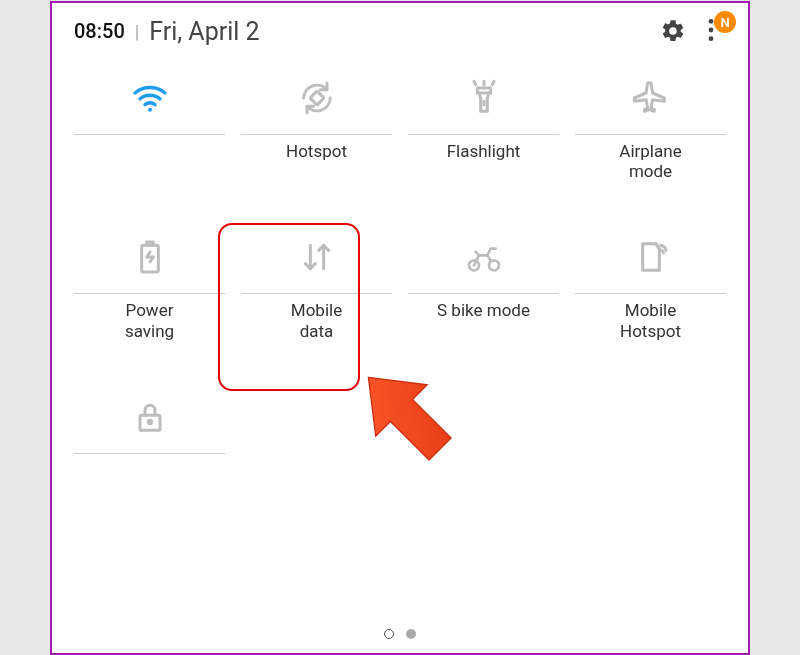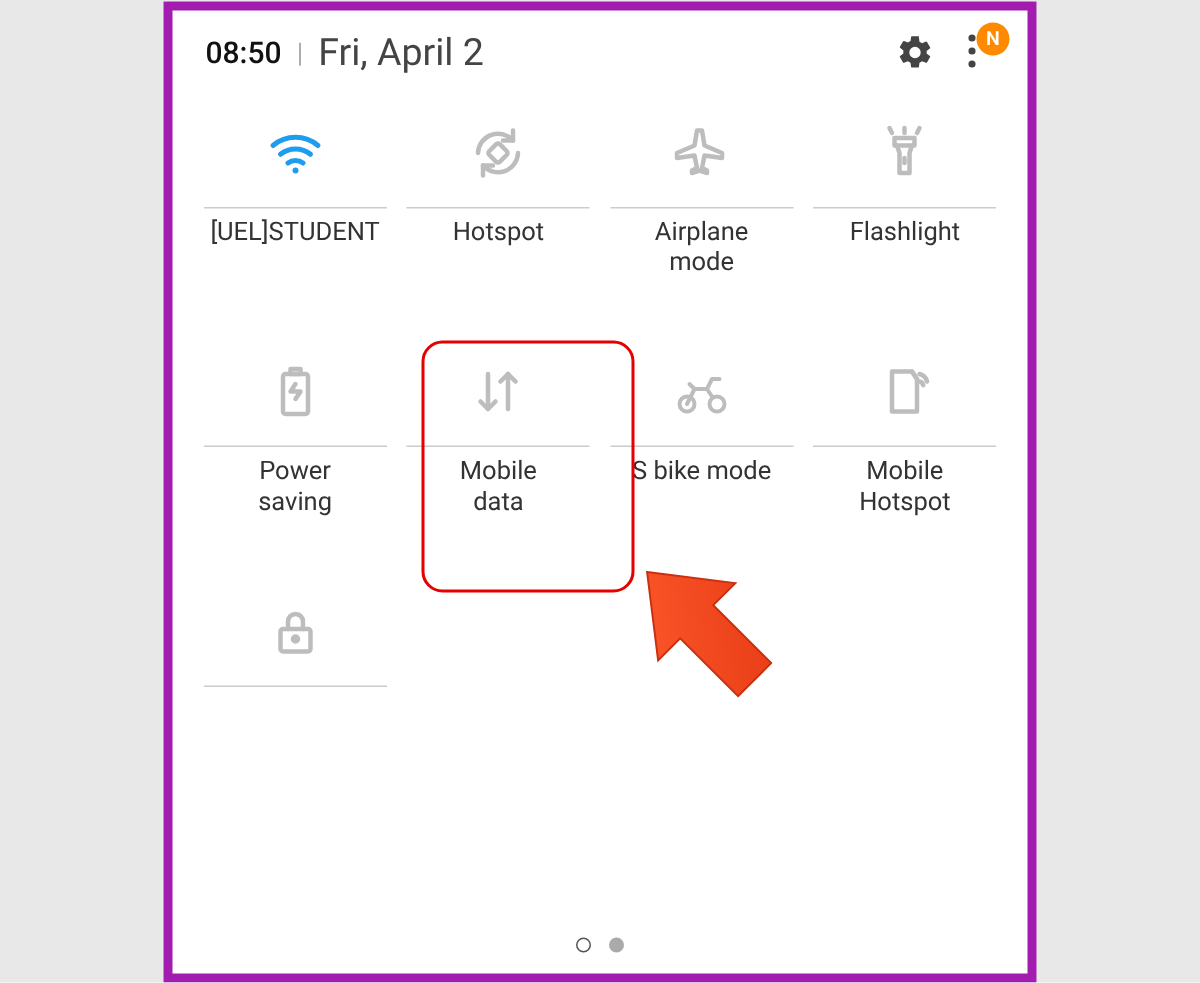--- a/index.html
+++ b/index.html
@@ -6,24 +6,24 @@
   body {
     background: #e8e8e8;
     font-family: -apple-system, BlinkMacSystemFont, "Segoe UI", Roboto, sans-serif;
     width: 800px;
     height: 655px;
     display: flex;
     align-items: center;
     justify-content: center;
   }
   .frame {
-    width: 582px;
+    width: 700px;
     height: 654px;
     background: #fff;
-    border: 6px solid #a21caf;
+    border: 2px solid #a21caf;
     position: relative;
     overflow: hidden;
   }
   .statusbar {
     display: flex;
     align-items: center;
     padding: 14px 22px 6px 22px;
   }
   .time {
     font-size: 20px;
@@ -168,63 +168,62 @@
     <div class="tile">
       <div class="tile-icon">
         <svg viewBox="0 0 24 24" fill="none" stroke="#1e9df0" stroke-width="2" stroke-linecap="round">
             <path d="M3 9a14 14 0 0 1 18 0"></path>
             <path d="M6 12.5a9.5 9.5 0 0 1 12 0"></path>
             <path d="M9 16a5 5 0 0 1 6 0"></path>
             <circle cx="12" cy="19" r="1.2" fill="#1e9df0" stroke="none"></circle>
           </svg>
       </div>
       <div class="tile-sep"></div>
-      <div class="tile-label">[UEL]STUDENT</div>
     </div>
 
 
 
     <div class="tile">
       <div class="tile-icon">
         <svg viewBox="0 0 24 24" fill="none" stroke="#bdbdbd" stroke-width="1.8" stroke-linecap="round" stroke-linejoin="round">
             <path d="M4 12a8 8 0 0 1 14-5"></path>
             <path d="M20 12a8 8 0 0 1-14 5"></path>
             <path d="M18 3v4h-4"></path>
             <path d="M6 21v-4h4"></path>
             <rect x="9" y="9" width="6" height="6" rx="1" transform="rotate(45 12 12)"></rect>
           </svg>
       </div>
       <div class="tile-sep"></div>
       <div class="tile-label">Hotspot</div>
-    </div>
-
-    <div class="tile">
-      <div class="tile-icon">
-        <svg viewBox="0 0 24 24" fill="none" stroke="#bdbdbd" stroke-width="1.8" stroke-linecap="round" stroke-linejoin="round">
-            <path d="M12 3l1 6 7 3v2l-7-1-1 5 2 1v1l-3-1-3 1v-1l2-1-1-5-7 1v-2l7-3 1-6z"></path>
-          </svg>
-      </div>
-      <div class="tile-sep"></div>
-      <div class="tile-label">Airplane
-mode</div>
     </div>
 
     <div class="tile">
       <div class="tile-icon">
         <svg viewBox="0 0 24 24" fill="none" stroke="#bdbdbd" stroke-width="1.8" stroke-linecap="round" stroke-linejoin="round">
             <rect x="8" y="6" width="8" height="3"></rect>
             <path d="M9 9l1 3v8h4v-8l1-3"></path>
             <line x1="12" y1="14" x2="12" y2="16"></line>
             <line x1="7" y1="4" x2="6" y2="2"></line>
             <line x1="12" y1="4" x2="12" y2="2"></line>
             <line x1="17" y1="4" x2="18" y2="2"></line>
           </svg>
       </div>
       <div class="tile-sep"></div>
       <div class="tile-label">Flashlight</div>
+    </div>
+
+    <div class="tile">
+      <div class="tile-icon">
+        <svg viewBox="0 0 24 24" fill="none" stroke="#bdbdbd" stroke-width="1.8" stroke-linecap="round" stroke-linejoin="round">
+            <path d="M12 3l1 6 7 3v2l-7-1-1 5 2 1v1l-3-1-3 1v-1l2-1-1-5-7 1v-2l7-3 1-6z"></path>
+          </svg>
+      </div>
+      <div class="tile-sep"></div>
+      <div class="tile-label">Airplane
+mode</div>
     </div>
 
     <div class="tile">
       <div class="tile-icon">
         <svg viewBox="0 0 24 24" fill="none" stroke="#bdbdbd" stroke-width="1.8" stroke-linecap="round" stroke-linejoin="round">
             <rect x="7" y="5" width="10" height="16" rx="1"></rect>
             <rect x="10" y="3" width="4" height="2"></rect>
             <path d="M12 9l-2 3h4l-2 3"></path>
           </svg>
       </div>

